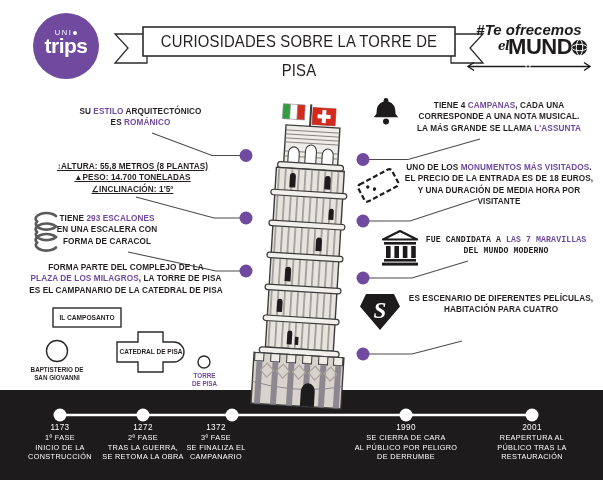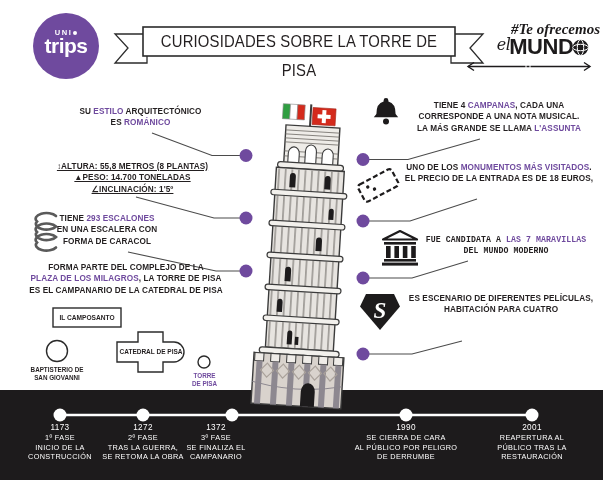--- a/index.html
+++ b/index.html
@@ -5,29 +5,29 @@
   :root{ --accent:#6f4a9e; --ink:#231f20; --bar:#1d1b1c; }
   html,body{margin:0;padding:0;background:#fff;}
   .canvas{position:relative;width:603px;height:480px;background:#fff;overflow:hidden;
           font-family:"Liberation Sans",sans-serif;color:var(--ink);}
   svg{display:block;}
   .art{position:absolute;left:0;top:0;}
 
   
   .logo{position:absolute;left:33px;top:13px;width:66px;height:66px;border-radius:50%;
         background:var(--accent);color:#fff;text-align:center;}
-  .logo-top{margin-top:15px;font-size:7.5px;font-weight:700;letter-spacing:1.6px;}
+  .logo-top{margin-top:15px;font-size:7.5px;font-weight:400;letter-spacing:1.6px;}
   .logo-dot{display:inline-block;width:4px;height:4px;border-radius:50%;background:#fff;margin-left:1px;vertical-align:middle;}
   .logo-main{font-size:21px;font-weight:700;letter-spacing:-0.5px;margin-top:-3px;}
   .banner-text{position:absolute;left:143px;top:27px;width:312px;height:29px;line-height:29px;
         text-align:center;font-size:16.5px;letter-spacing:0.2px;transform:scaleX(0.9);transform-origin:center;}
   .tagline{position:absolute;left:458px;top:21px;width:142px;text-align:center;color:var(--bar);}
-  .tag-script{font-family:Liberation Serif, serif;font-style:italic;font-weight:700;font-size:15px;white-space:nowrap;text-align:right;}
+  .tag-script{font-family:Liberation Sans, sans-serif;font-style:italic;font-weight:700;font-size:15px;white-space:nowrap;}
   .tag-world{font-size:22px;font-weight:700;letter-spacing:-0.5px;margin-top:-4px;white-space:nowrap;}
-  .tag-el{font-family:"DejaVu Serif",serif;font-style:italic;font-weight:400;font-size:16px;position:relative;top:-4px;margin-right:-1px;margin-left:28px;}
+  .tag-el{font-family:"DejaVu Serif",serif;font-style:italic;font-weight:700;font-size:12px;position:relative;top:-4px;margin-right:-1px;margin-left:28px;}
   .globe-o{display:inline-block;vertical-align:-2px;margin-left:-1px;}
   .tag-arrow{margin:1px auto 0;}
 
   
   .fact{position:absolute;text-align:center;font-size:8.2px;line-height:11.4px;font-weight:700;letter-spacing:0.1px;}
   .fact .ac{color:var(--accent);}
   #fact-l1{left:58px; top:106px; width:165px;}
   #fact-l2{left:30px; top:161px; width:205px;text-decoration:underline;}
   #fact-l3{left:56px; top:213px; width:102px;}
   #fact-l4{left:20px; top:262px; width:212px;}
@@ -262,20 +262,21 @@
         <g transform="rotate(-28 23 23)">
           <rect x="4" y="14" width="38" height="19" rx="3" fill="#fff" stroke="#1d1b1c" stroke-width="2.2" stroke-dasharray="5 2.6"></rect>
           <circle cx="13" cy="20" r="1.7" style="fill:var(--bar)"></circle>
           <circle cx="18" cy="25" r="1.7" style="fill:var(--bar)"></circle>
         </g>
       </svg>
   </span>
   <div class="fact" id="fact-r2">
       <div class="ln"><span>UNO DE LOS </span><span class="ac">MONUMENTOS MÁS VISITADOS</span><span>.</span></div>
       <div class="ln"><span>EL PRECIO DE LA ENTRADA ES DE 18 EUROS,</span></div>
+      <div class="ln"><span>Y UNA DURACIÓN DE MEDIA HORA POR VISITANTE</span></div>
     </div>
 
   <span class="icon" id="icon-temple">
     <svg width="38" height="37" viewBox="0 0 38 37">
         <path d="M19,2 L36,10.5 H2 Z" fill="#fff" stroke="#1d1b1c" stroke-width="2.2" stroke-linejoin="round"></path>
         <rect x="3" y="13" width="32" height="2.6" style="fill:var(--bar)"></rect>
         <rect x="5" y="17" width="4.6" height="12" style="fill:var(--bar)"></rect>
         <rect x="13.4" y="17" width="4.6" height="12" style="fill:var(--bar)"></rect>
         <rect x="21.8" y="17" width="4.6" height="12" style="fill:var(--bar)"></rect>
         <rect x="30.2" y="17" width="4.6" height="12" style="fill:var(--bar)"></rect>

